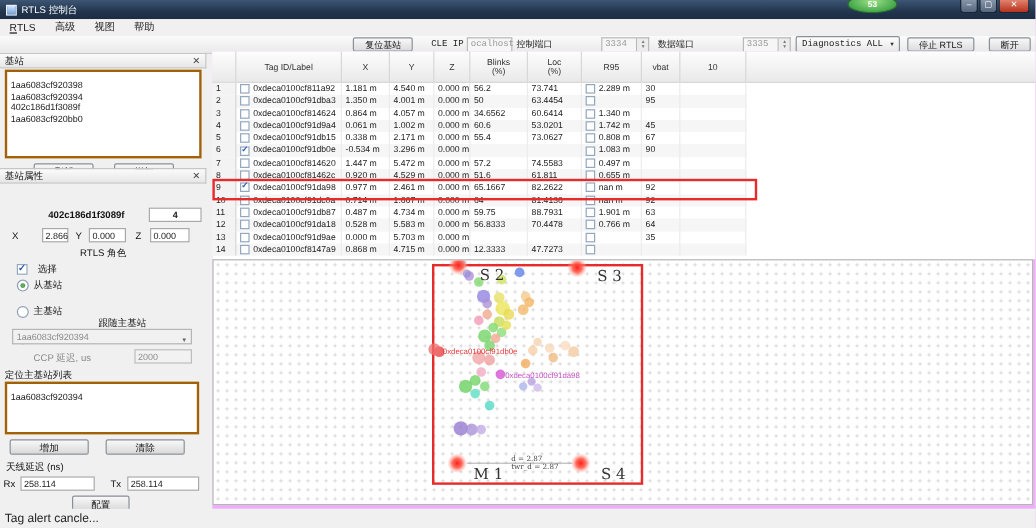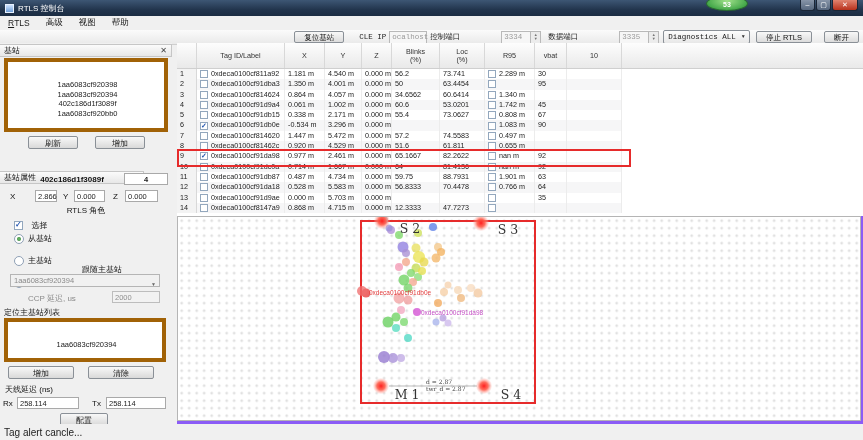--- a/index.html
+++ b/index.html
@@ -40,42 +40,42 @@
     display:flex;flex-direction:column;justify-content:center;color:#777;font-size:4px;line-height:4px;text-align:center;}
   .combo{height:12px;line-height:11px;border:1px solid #8a9097;border-radius:2px;margin-right:6px;
     background:linear-gradient(#fdfdfd,#e7e7e7);padding:0 4px;display:flex;align-items:center;
     font-family:"Liberation Mono",monospace;font-size:7.5px;}
   .combo .arr{margin-left:6px;font-size:5px;color:#333;}
   
   .sidebar{position:absolute;left:0;top:43px;width:172px;bottom:16px;background:#f0f0f0;}
   .panel-title{height:13px;background:linear-gradient(#fbfbfb,#e7e7e7);border:1px solid #c6c6c6;
     border-left:none;display:flex;align-items:center;font-size:8px;color:#111;padding:0 4px;box-sizing:border-box;}
   .panel-title .x{margin-left:auto;color:#444;font-size:8px;}
-  .listbox{background:#fff;border:4px solid #a16207;font-size:7.5px;color:#1a1a1a;
-    padding:18px 0 0 3px;box-sizing:border-box;line-height:9.5px;text-align:center;}
+  .listbox{background:#fff;border:2px solid #a16207;font-size:7.5px;color:#1a1a1a;
+    padding:6px 0 0 3px;box-sizing:border-box;line-height:9.5px;}
   .sb-btn{position:absolute;height:13px;line-height:12px;text-align:center;border:1px solid #8a9097;
     border-radius:2px;background:linear-gradient(#f8f8f8,#d9d9d9);font-size:8px;color:#111;}
   .lbl{position:absolute;font-size:8px;color:#111;}
   .field{position:absolute;height:12px;line-height:11px;border:1px solid #a9a9a9;background:#fff;
     font-size:7.5px;color:#222;padding:0 2px;box-sizing:border-box;}
   .field.dis{background:#f2f2f2;color:#8f8f8f;border-color:#bdbdbd;}
   .legend{position:absolute;width:100%;text-align:center;font-size:8px;color:#111;}
   .cb{display:inline-block;width:7px;height:7px;border:1px solid #93a7bd;background:#fff;
     box-sizing:content-box;position:relative;vertical-align:middle;}
   .cb.on::after{content:"\2713";position:absolute;left:0px;top:-2px;color:#2456b0;font-size:8px;font-weight:bold;}
   .rad{display:inline-block;width:8px;height:8px;border:1px solid #8fa0b5;border-radius:50%;
     background:#fff;position:relative;vertical-align:middle;}
   .rad.on::after{content:"";position:absolute;left:2px;top:2px;width:4px;height:4px;border-radius:50%;
     background:radial-gradient(#6fc06f,#2d7a2d);}
   .opt-label{font-size:8px;color:#111;margin-left:4px;vertical-align:middle;}
   .dropdown{position:absolute;height:13px;border:1px solid #b5b5b5;background:#f1f1f1;color:#8a8a8a;
     font-size:7.5px;line-height:12px;padding:0 3px;box-sizing:border-box;}
   .dropdown .arr{float:right;font-size:5px;color:#666;margin-top:3px;}
   
-  .main{position:absolute;left:177px;top:43px;right:0;bottom:16px;background:#8b5cf6;}
+  .main{position:absolute;left:177px;top:43px;right:0;bottom:16px;background:#f0abfc;}
   .tbl{position:absolute;left:0;top:0;right:0;height:173px;background:#fff;}
   .tbl-head{position:absolute;left:0;top:0;right:0;height:25px;
     background:linear-gradient(#fdfdfd,#e9e9e9);border-bottom:1px solid #cfcfcf;}
   .head-row,.t-row{display:grid;grid-template-columns:20px 88px 40px 37px 30px 48px 45px 50px 32px 55px;}
   .h-cell{border-right:1px solid #d8d8d8;font-size:7.2px;color:#333;display:flex;flex-direction:column;
     align-items:center;justify-content:center;height:25px;box-sizing:border-box;line-height:8px;}
   .t-row{height:10.3px;line-height:10.3px;font-size:7.2px;color:#222;}
   .t-row:nth-child(even){background:#f6f6f7;}
   .t-cell{padding-left:3px;border-right:1px solid #ececec;overflow:hidden;white-space:nowrap;box-sizing:border-box;}
   .t-cell.num{background:#f3f3f3;border-right:1px solid #d8d8d8;}
@@ -139,21 +139,21 @@
   </div>
   <div class="listbox" id="anchors-list" style="position:absolute;left:4px;top:15px;width:164px;height:74px;">
       <div>1aa6083cf920398</div>
       <div>1aa6083cf920394</div>
       <div>402c186d1f3089f</div>
       <div>1aa6083cf920bb0</div>
     </div>
   <button class="sb-btn" style="left:28px;top:93px;width:50px;">刷新</button>
   <button class="sb-btn" style="left:95px;top:93px;width:50px;">增加</button>
 
-  <div class="panel-title" style="position:absolute;left:0;top:128px;width:144px;">
+  <div class="panel-title" style="position:absolute;left:0;top:97px;width:172px;">
     <span>基站属性</span>
     <span class="x">✕</span>
   </div>
   <div class="lbl" style="left:22px;top:132px;width:100px;text-align:center;font-weight:bold;">402c186d1f3089f</div>
   <div class="field" style="left:124px;top:130px;width:44px;text-align:center;font-weight:bold;">4</div>
 
   <div class="lbl" style="left:10px;top:149px;">X</div>
   <div class="field" style="left:35px;top:147px;width:22px;">2.866</div>
   <div class="lbl" style="left:63px;top:149px;">Y</div>
   <div class="field" style="left:74px;top:147px;width:31px;">0.000</div>

